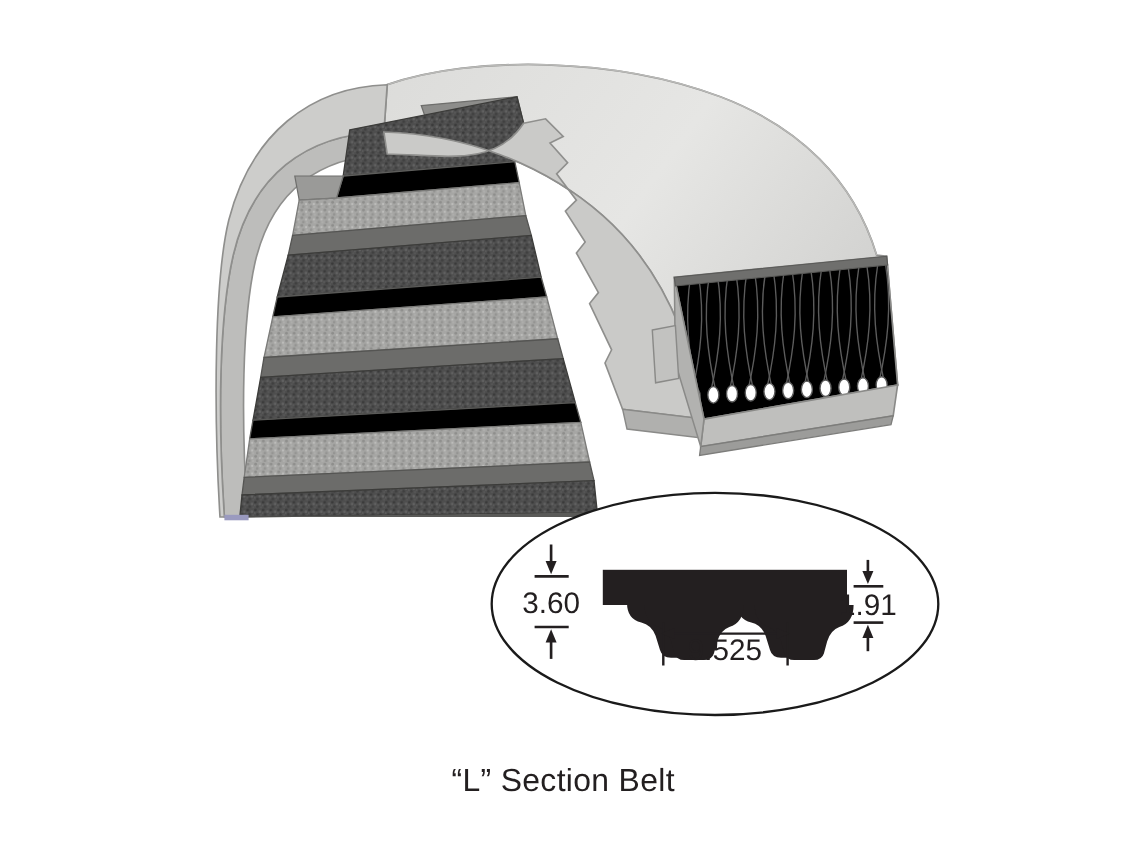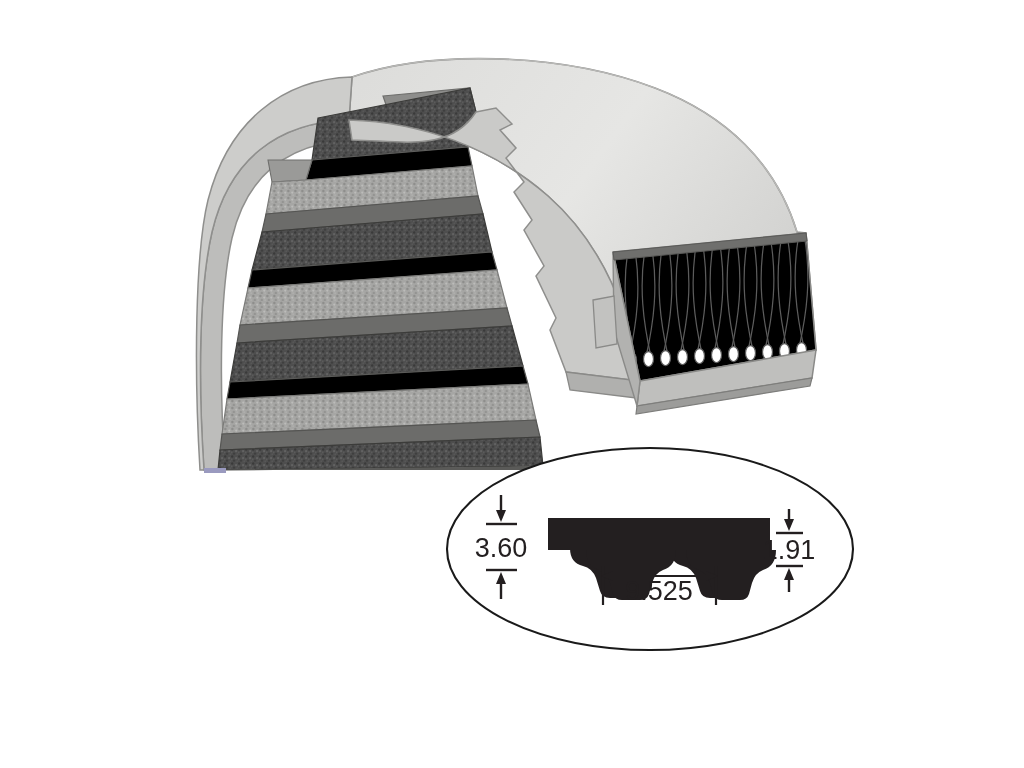--- a/index.html
+++ b/index.html
@@ -249,13 +249,14 @@
         <line x1="603" y1="566" x2="603" y2="605"></line>
         <line x1="716" y1="566" x2="716" y2="605"></line>
         <line x1="607" y1="576" x2="712" y2="576"></line>
         <path d="M601,576 L613,571 L613,581 Z" stroke="none"></path>
         <path d="M718,576 L706,571 L706,581 Z" stroke="none"></path>
       </g>
       <text x="659" y="600" text-anchor="middle" font-family="Liberation Sans, sans-serif" font-size="27" fill="#231f20">9.525</text>
     </g>
   </svg>
 
+  <div class="caption">“L” Section Belt</div>
 </div>
 
 </body></html>

